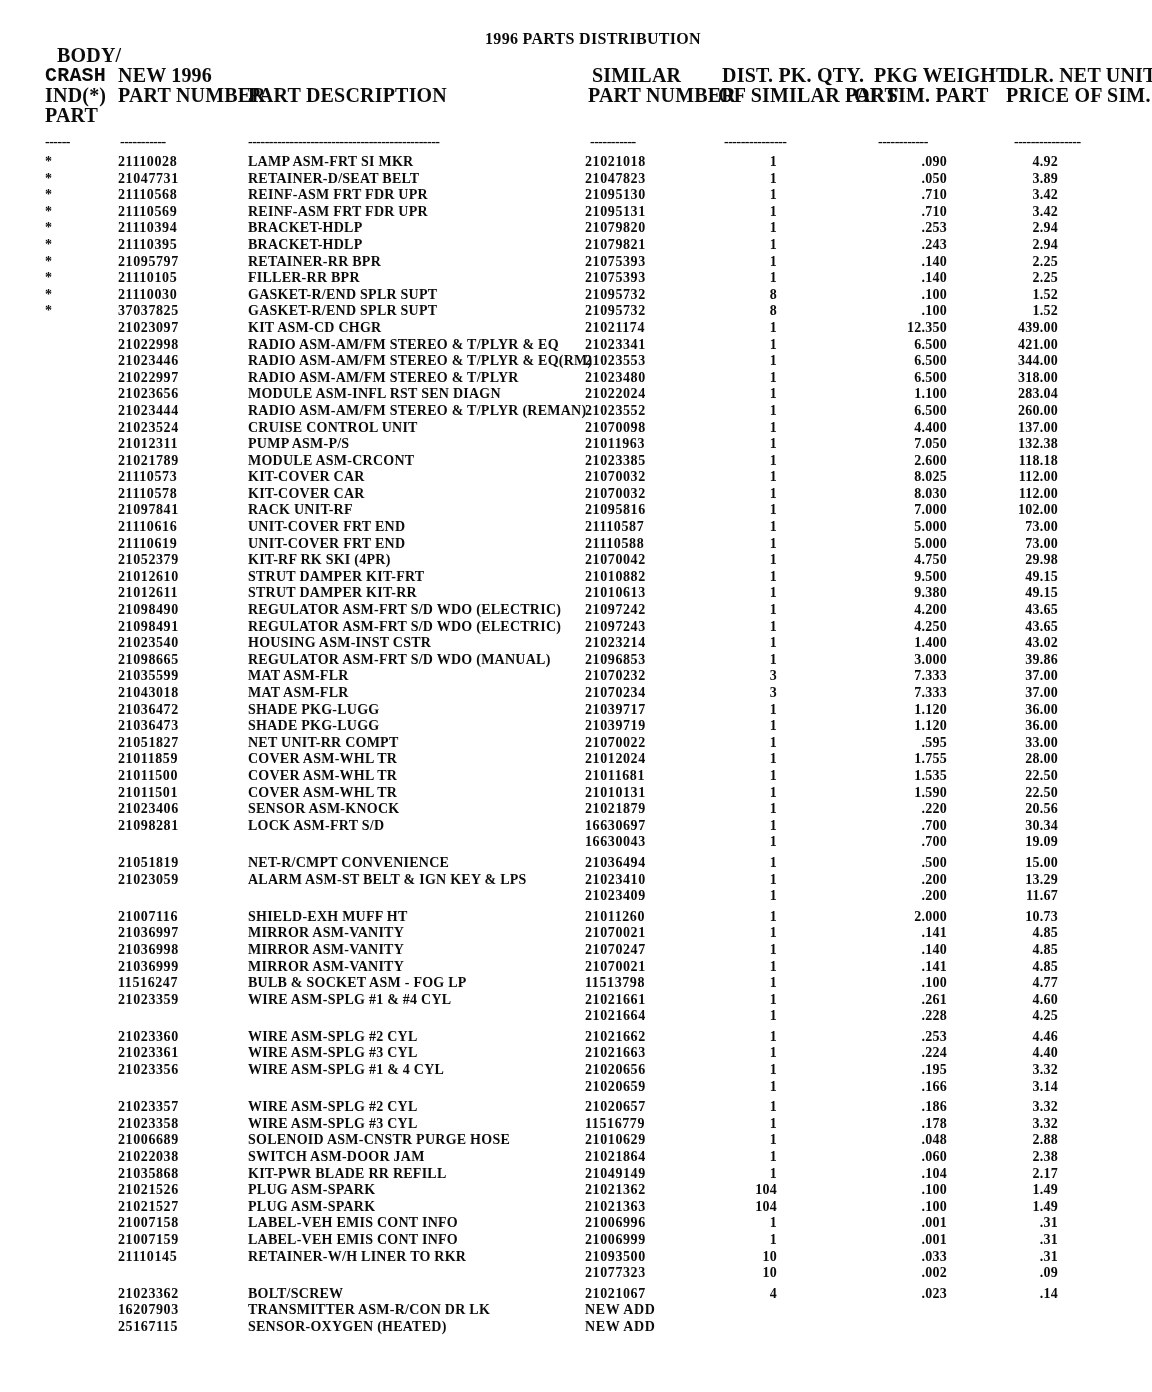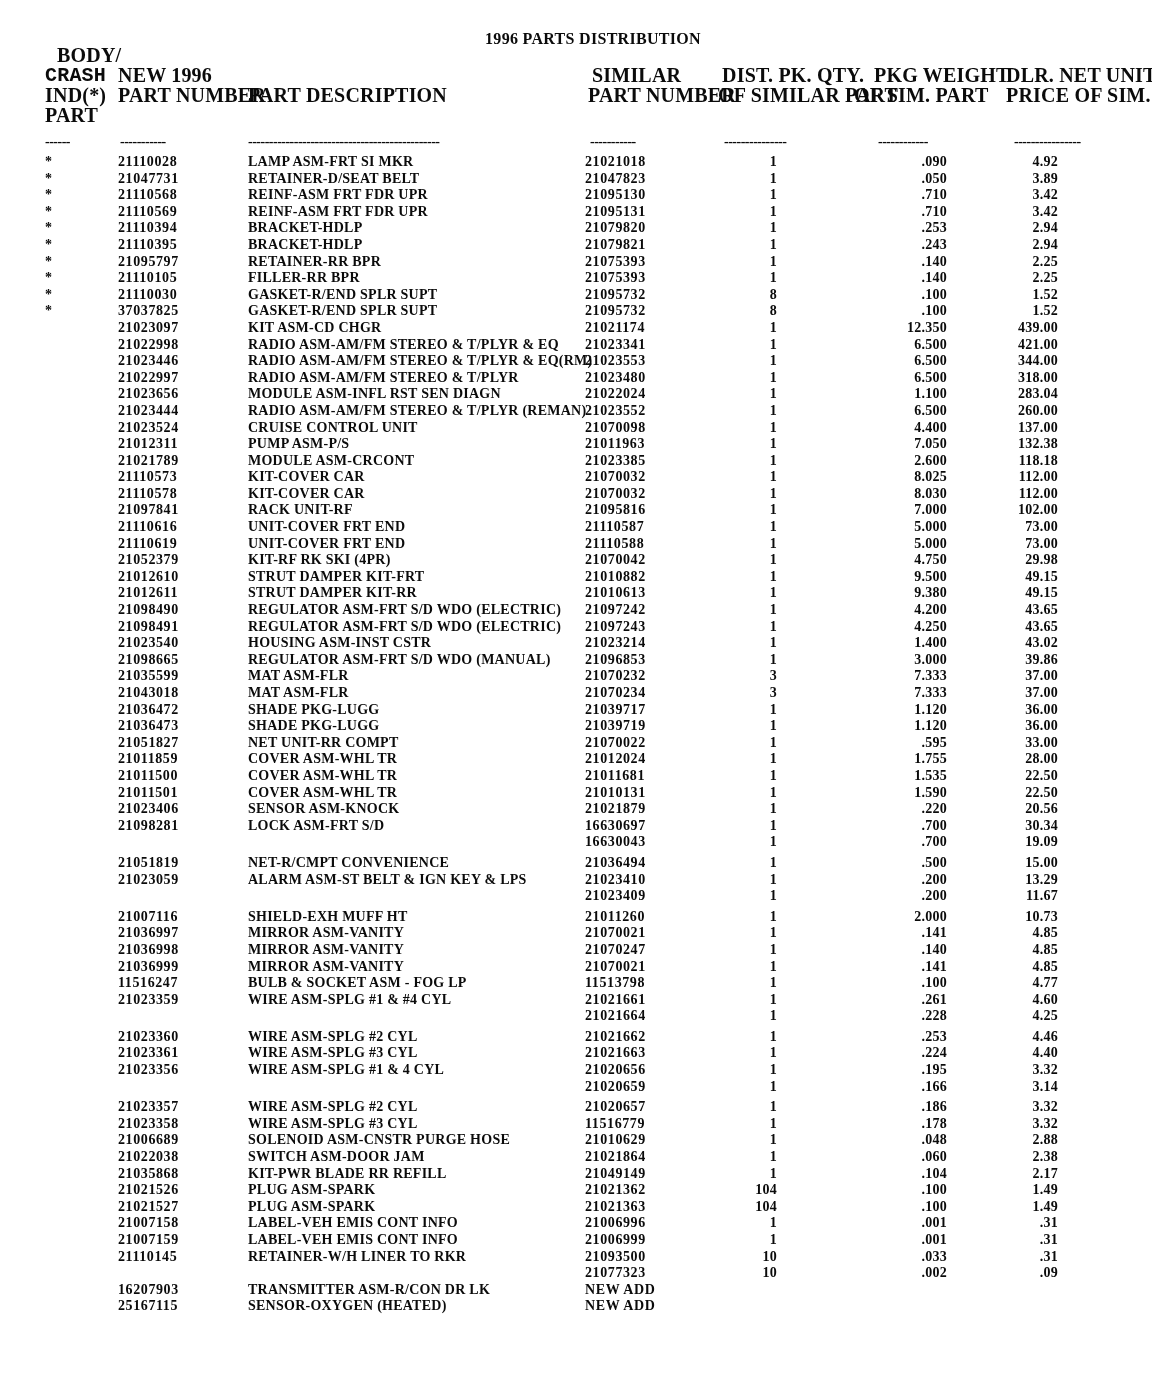--- a/index.html
+++ b/index.html
@@ -700,20 +700,29 @@
     </div>
       <div class="row">
       <span class="c c-ind"></span>
       <span class="c c-pn"></span>
       <span class="c c-desc"></span>
       <span class="c c-sim">21077323</span>
       <span class="c c-qty">10</span>
       <span class="c c-wt">.002</span>
       <span class="c c-price">.09</span>
     </div>
+      <div class="row gap">
+      <span class="c c-ind"></span>
+      <span class="c c-pn">21023362</span>
+      <span class="c c-desc">BOLT/SCREW</span>
+      <span class="c c-sim">21021067</span>
+      <span class="c c-qty">4</span>
+      <span class="c c-wt">.023</span>
+      <span class="c c-price">.14</span>
+    </div>
       <div class="row">
       <span class="c c-ind"></span>
       <span class="c c-pn">16207903</span>
       <span class="c c-desc">TRANSMITTER ASM-R/CON DR LK</span>
       <span class="c c-sim">NEW ADD</span>
       <span class="c c-qty"></span>
       <span class="c c-wt"></span>
       <span class="c c-price"></span>
     </div>
       <div class="row">

